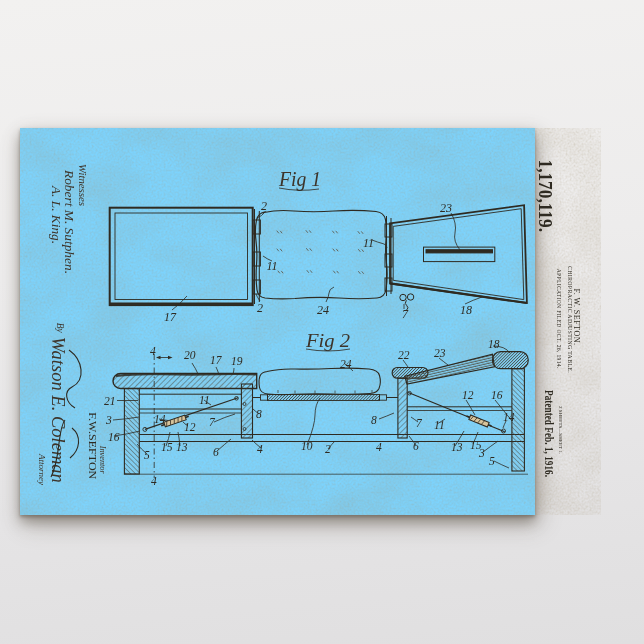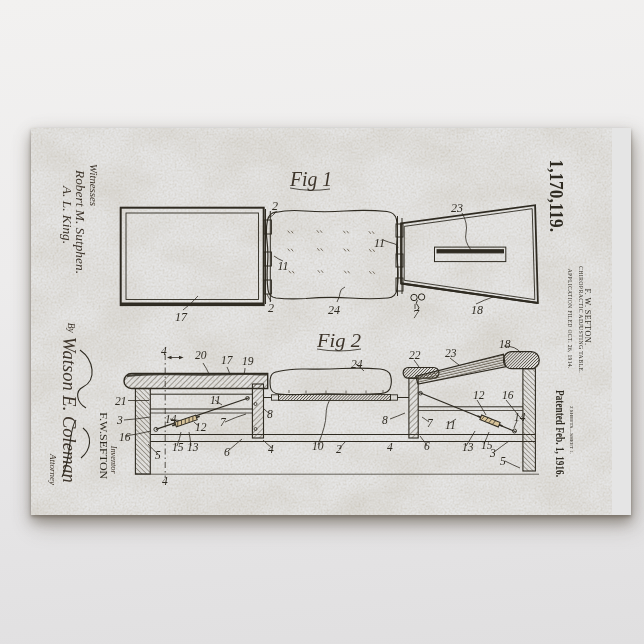--- a/index.html
+++ b/index.html
@@ -1,19 +1,19 @@
 <!DOCTYPE html>
 <html><head>
 <meta charset="utf-8">
 <style>
 html,body{margin:0;padding:0}
 body{width:644px;height:644px;overflow:hidden;position:relative;
 background:linear-gradient(175deg,#f2f1f0 0%,#edecec 40%,#e6e5e6 70%,#e0dfe0 100%);
 font-family:"Liberation Sans",sans-serif;-webkit-font-smoothing:antialiased}
-.poster{position:absolute;left:31px;top:128px;width:600px;height:387px;background:#e5e5e5;
+.poster{position:absolute;left:20px;top:128px;width:515px;height:387px;background:#7dd3fc;
 box-shadow:0 2px 3px rgba(95,88,76,.5),0 7px 12px rgba(95,88,76,.5),4px 10px 22px rgba(95,88,76,.32)}
 .poster svg{position:absolute;left:0;top:0}
 text{font-family:"Liberation Serif",serif;fill:#2e2a21}
 .hw{font-style:italic;fill:#3d342a}
 </style>
 </head>
 <body>
 
 <div class="poster">
 <svg width="581" height="387" viewBox="0 0 581 387">

